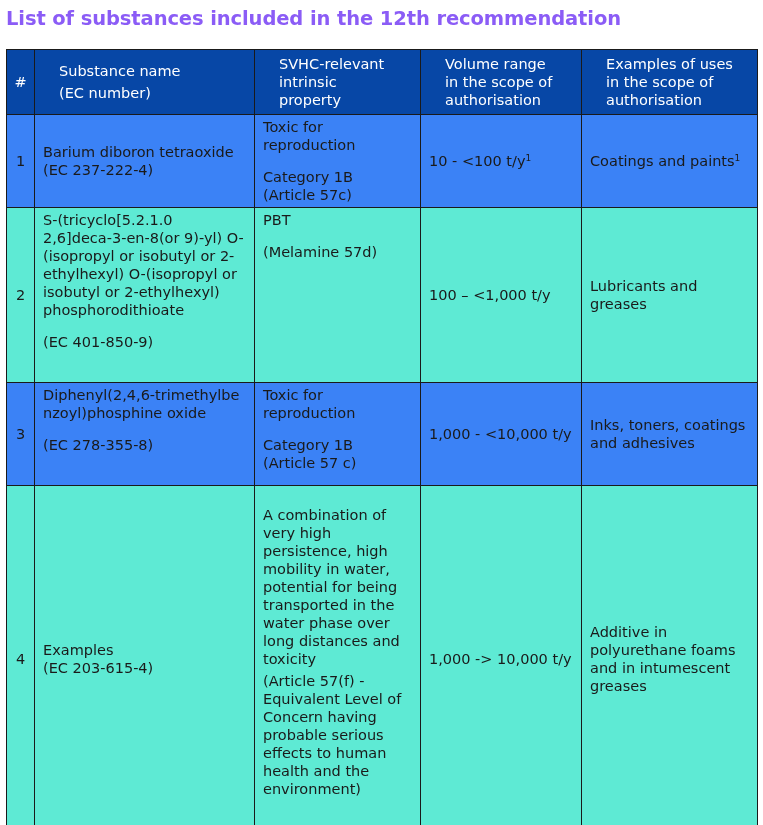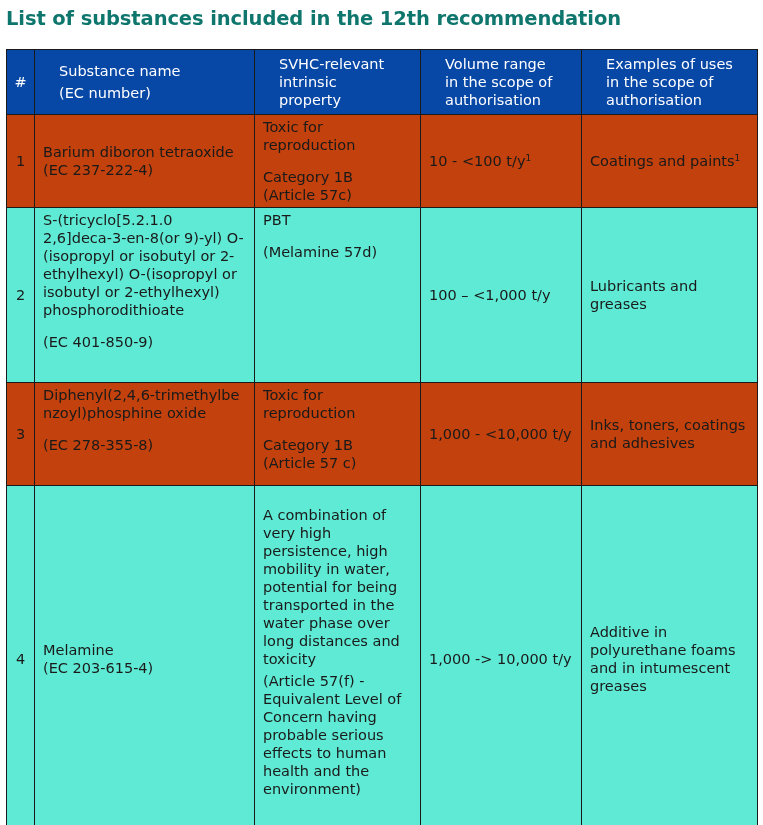--- a/index.html
+++ b/index.html
@@ -1,37 +1,37 @@
 <!DOCTYPE html>
 <html><head>
 <meta charset="utf-8">
 <style>
   html, body { margin: 0; padding: 0; background: #ffffff; }
   body { width: 763px; height: 825px; position: relative; overflow: hidden;
          font-family: "DejaVu Sans", sans-serif; color: #1a1a1a; }
   .title { position: absolute; left: 6px; top: 7px; margin: 0;
            font-family: "DejaVu Sans", sans-serif; font-weight: bold;
-           font-size: 19.5px; color: #0f766e; letter-spacing: -0.1px; }
+           font-size: 19.5px; color: #8b5cf6; letter-spacing: -0.1px; }
   table.subs { position: absolute; left: 6px; top: 49px; width: 751px;
                border-collapse: collapse; table-layout: fixed; font-size: 14px; line-height: 18px; }
   table.subs col.c0 { width: 28px; }
   table.subs col.c1 { width: 220px; }
   table.subs col.c2 { width: 166px; }
   table.subs col.c3 { width: 161px; }
   table.subs col.c4 { width: 176px; }
   table.subs th { background: #0747a6; color: #ffffff; font-weight: normal; text-align: left;
                   vertical-align: top; border: 1px solid #1a1a1a; padding: 5px 24px; height: 53px;
                   font-size: 14.5px; line-height: 18px; }
   table.subs th.num { text-align: center; vertical-align: middle; padding: 0; }
   table.subs th.sub-name { vertical-align: middle; }
   table.subs th.sub-name span { display: block; line-height: 22px; }
   table.subs td { border: 1px solid #1a1a1a; padding: 3px 8px; vertical-align: top; font-size: 14.5px; }
   table.subs td.num { text-align: center; vertical-align: middle; padding: 0; }
   table.subs td.mid { vertical-align: middle; }
-  tr.odd td { background: #c2410c; }
+  tr.odd td { background: #3b82f6; }
   tr.even td { background: #5eead4; }
   .blk { display: block; }
   .gap { margin-top: 14px; }
   .pgap { margin-top: 4px; }
   sup { font-size: 9px; vertical-align: 5px; line-height: 0; }
 </style>
 </head>
 <body>
 
 <h1 class="title">List of substances included in the 12th recommendation</h1>
@@ -102,21 +102,21 @@
         <span class="blk gap">Category 1B</span>
         <span class="blk">(Article 57 c)</span>
       </td>
       <td class="mid">1,000 - &lt;10,000 t/y</td>
       <td class="mid">Inks, toners, coatings and adhesives</td>
     </tr>
 
     <tr class="even" style="height:346px">
       <td class="num">4</td>
       <td class="mid">
-        <span class="blk">Melamine</span>
+        <span class="blk">Examples</span>
         <span class="blk">(EC 203-615-4)</span>
       </td>
       <td style="padding-top:20px">
         <span class="blk">A combination of very high persistence, high mobility in water, potential for being transported in the water phase over long distances and toxicity</span>
         <span class="blk pgap">(Article 57(f) - Equivalent Level of Concern having probable serious effects to human health and the environment)</span>
       </td>
       <td class="mid">1,000 -&gt; 10,000 t/y</td>
       <td class="mid">Additive in polyurethane foams and in intumescent greases</td>
     </tr>
   </tbody>

